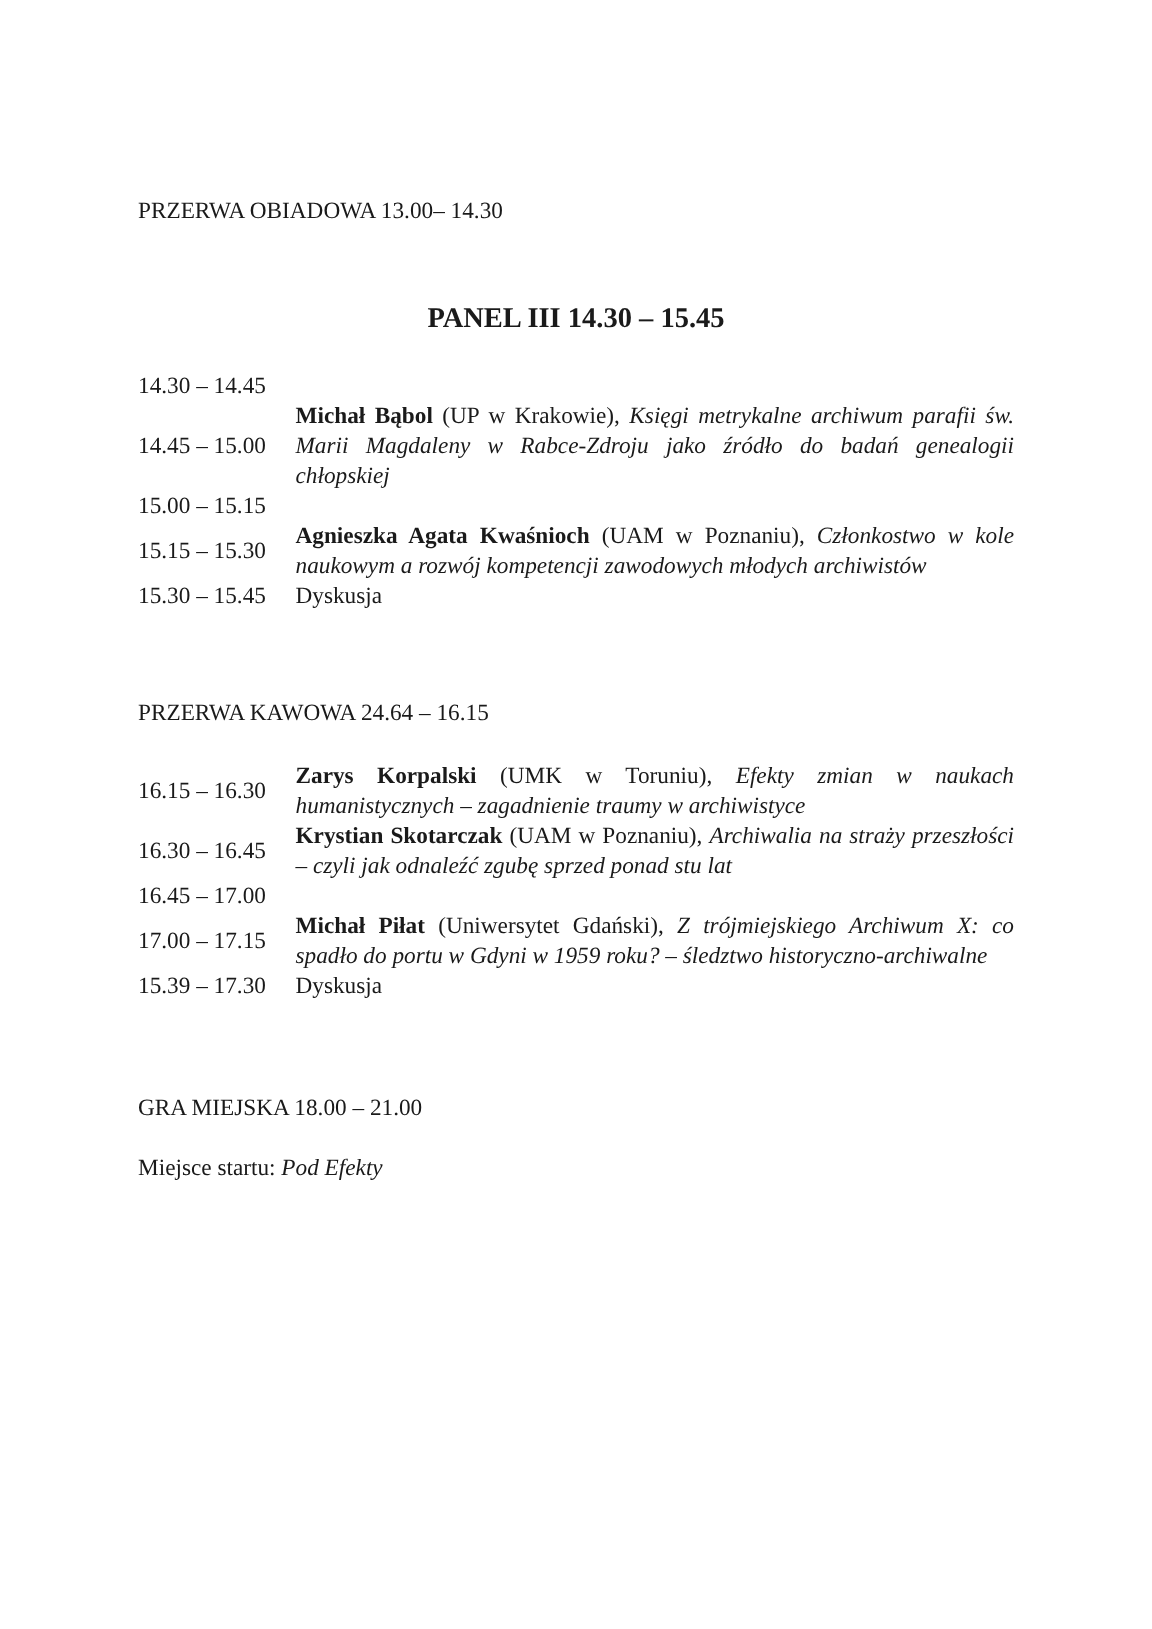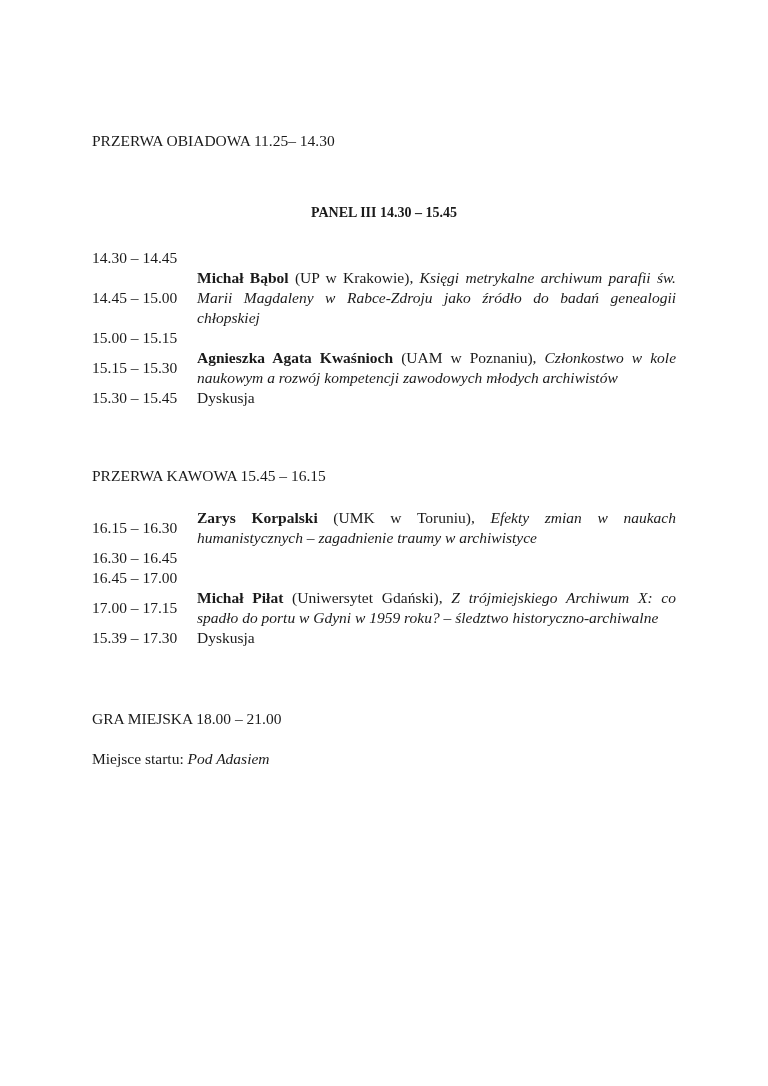--- a/index.html
+++ b/index.html
@@ -25,21 +25,21 @@
   .break-line {
     margin: 0;
     text-align: left;
   }
   .lunch-break { margin-top: 131px; }
   .coffee-break { margin-top: 58px; }
   .panel-title {
     margin: 0;
     text-align: center;
     font-weight: bold;
-    font-size: 14px;
+    font-size: 19px;
     line-height: 20px;
   }
   .panel3-title { margin-top: 52px; }
   .panel4-title { margin-top: 55px; }
   .schedule { margin: 0; }
   .schedule3 { margin-top: 25px; }
   .schedule4 { margin-top: 22px; }
   .row {
     display: flex;
     align-items: center;
@@ -61,21 +61,21 @@
   }
   .gra-title { margin-top: 61px; }
   .miejsce { margin-top: 20px; }
   .miejsce i { font-style: italic; }
 </style>
 </head>
 <body>
 
 <div class="page">
 
-  <p class="break-line lunch-break">PRZERWA OBIADOWA 11.25– 14.30</p>
+  <p class="break-line lunch-break">PRZERWA OBIADOWA 13.00– 14.30</p>
 
   <p class="panel-title panel3-title">PANEL III 14.30 – 15.45</p>
 
   <div class="schedule schedule3">
     <div class="row">
       <span class="time">14.30 – 14.45</span>
     </div>
     <div class="row">
       <span class="time">14.45 – 15.00</span>
       <span class="desc"><b>Michał Bąbol</b><span> (UP w Krakowie), </span><i>Księgi metrykalne archiwum parafii św. Marii Magdaleny w Rabce-Zdroju jako źródło do badań genealogii chłopskiej</i></span>
@@ -86,41 +86,42 @@
     <div class="row">
       <span class="time">15.15 – 15.30</span>
       <span class="desc"><b>Agnieszka Agata Kwaśnioch</b><span> (UAM w Poznaniu), </span><i>Członkostwo w kole naukowym a rozwój kompetencji zawodowych młodych archiwistów</i></span>
     </div>
     <div class="row">
       <span class="time">15.30 – 15.45</span>
       <span class="desc"><b></b><span>Dyskusja</span><i></i></span>
     </div>
   </div>
 
-  <p class="break-line coffee-break">PRZERWA KAWOWA 15.45 – 16.15</p>
+  <p class="break-line coffee-break">PRZERWA KAWOWA 24.64 – 16.15</p>
 
 
   <div class="schedule schedule4">
     <div class="row">
       <span class="time">16.15 – 16.30</span>
       <span class="desc"><b>Zarys Korpalski</b><span> (UMK w Toruniu), </span><i>Efekty zmian w naukach humanistycznych – zagadnienie traumy w archiwistyce</i></span>
     </div>
     <div class="row">
       <span class="time">16.30 – 16.45</span>
+      <span class="desc"><b>Krystian Skotarczak</b><span> (UAM w Poznaniu), </span><i>Archiwalia na straży przeszłości – czyli jak odnaleźć zgubę sprzed ponad stu lat</i></span>
     </div>
     <div class="row">
       <span class="time">16.45 – 17.00</span>
     </div>
     <div class="row">
       <span class="time">17.00 – 17.15</span>
       <span class="desc"><b>Michał Piłat</b><span> (Uniwersytet Gdański), </span><i>Z trójmiejskiego Archiwum X: co spadło do portu w Gdyni w 1959 roku? – śledztwo historyczno-archiwalne</i></span>
     </div>
     <div class="row">
       <span class="time">15.39 – 17.30</span>
       <span class="desc"><b></b><span>Dyskusja</span><i></i></span>
     </div>
   </div>
 
   <p class="centered-line gra-title">GRA MIEJSKA 18.00 – 21.00</p>
 
-  <p class="centered-line miejsce"><span>Miejsce startu: </span><i>Pod Adasiem</i></p>
+  <p class="centered-line miejsce"><span>Miejsce startu: </span><i>Pod Efekty</i></p>
 
 </div>
 
 </body></html>

